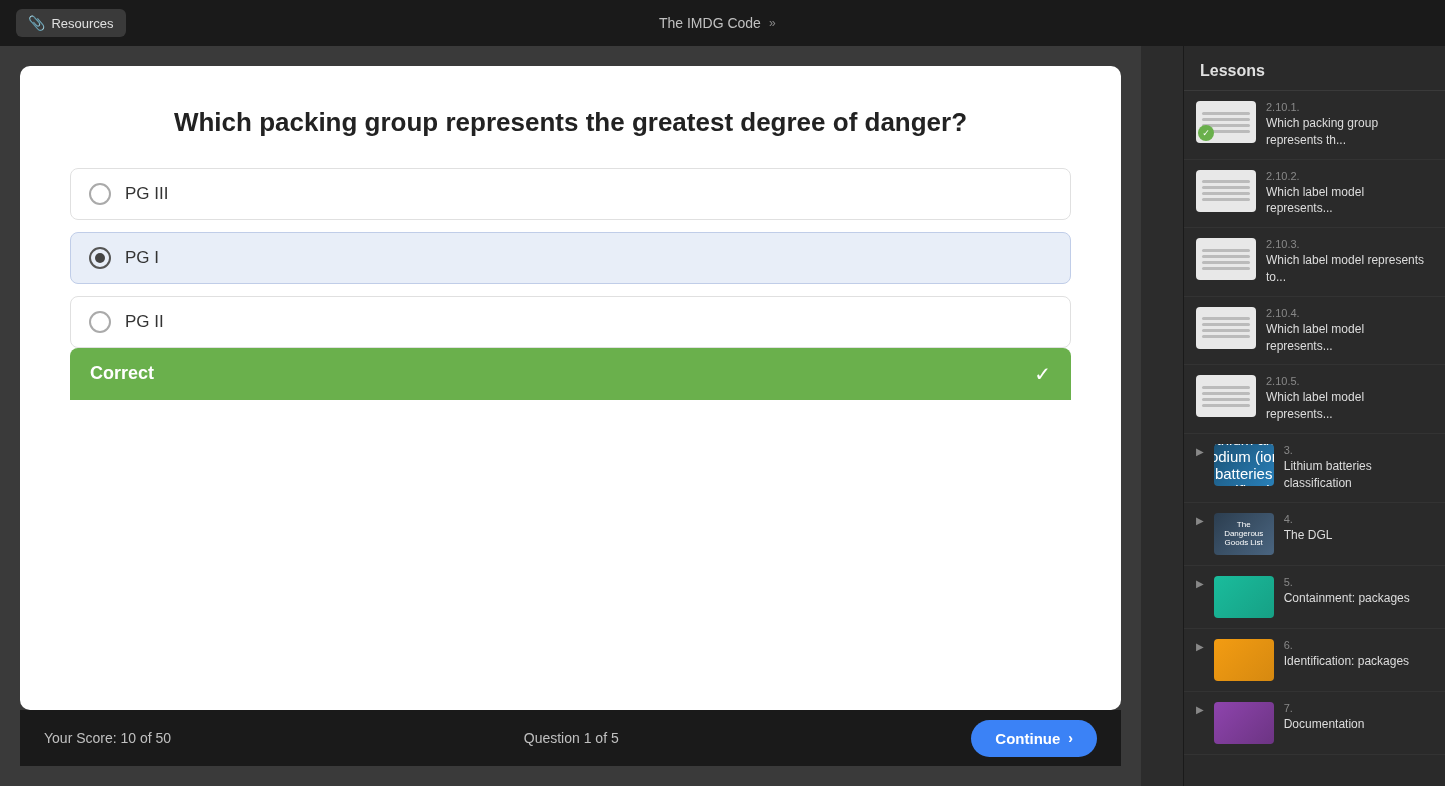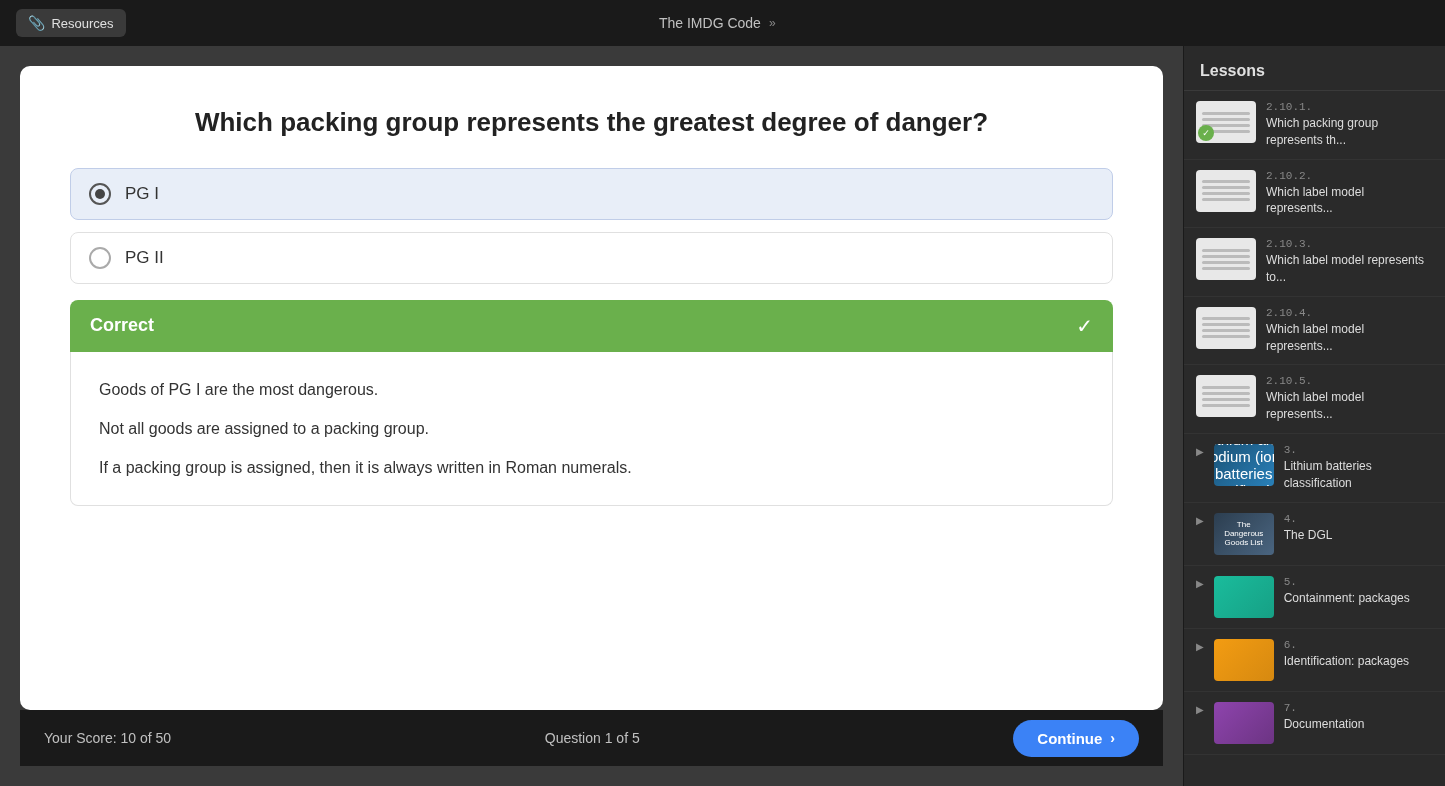--- a/index.html
+++ b/index.html
@@ -135,21 +135,20 @@
     }
 
     
     .correct-banner {
       background: #6ab04c;
       border-radius: 8px 8px 0 0;
       padding: 14px 20px;
       display: flex;
       align-items: center;
       justify-content: space-between;
-      margin-top: 16px;
     }
     .correct-text {
       color: #fff;
       font-size: 18px;
       font-weight: 700;
     }
     .check-icon {
       color: #fff;
       font-size: 20px;
     }
@@ -210,20 +209,21 @@
     }
 
     
     .sidebar {
       width: 262px;
       background: #2a2a2a;
       display: flex;
       flex-direction: column;
       overflow-y: auto;
       border-left: 1px solid #1a1a1a;
+      margin-left: 42px;
     }
     .sidebar-header {
       padding: 16px 16px 10px;
       color: #e0e0e0;
       font-size: 16px;
       font-weight: 700;
       border-bottom: 1px solid #3a3a3a;
       flex-shrink: 0;
     }
 
@@ -320,21 +320,20 @@
       height: 100%;
     }
 
     .lesson-info {
       flex: 1;
     }
     .lesson-number {
       font-size: 11px;
       color: #888;
       margin-bottom: 2px;
-      font-family: Liberation Mono, monospace;
     }
     .lesson-title {
       font-size: 12px;
       color: #ddd;
       line-height: 1.4;
     }
 
     .play-icon {
       color: #888;
       font-size: 10px;
@@ -359,47 +358,44 @@
 
 <div class="main-layout">
 
   <div class="content-area">
     <div class="quiz-card">
 
       <div class="question-text">Which packing group represents the greatest degree of danger?</div>
 
       <div class="options-list">
 
+        <div class="option-item">
+          <div class="radio-outer"></div>
+          <span class="option-label">PG III</span>
+        </div>
 
         <div class="option-item selected">
           <div class="radio-outer checked">
             <div class="radio-inner"></div>
           </div>
           <span class="option-label">PG I</span>
         </div>
 
         <div class="option-item">
           <div class="radio-outer"></div>
           <span class="option-label">PG II</span>
         </div>
 
       </div>
 
       <div class="correct-banner">
         <span class="correct-text">Correct</span>
         <span class="check-icon">✓</span>
       </div>
 
-      <div class="explanation-box">
-        <div class="explanation-text">
-          <p>Goods of PG I are the most dangerous.</p>
-          <p>Not all goods are assigned to a packing group.</p>
-          <p>If a packing group is assigned, then it is always written in Roman numerals.</p>
-        </div>
-      </div>
 
     </div>
 
     <div class="bottom-bar">
       <span class="score-text">Your Score: 10 of 50</span>
       <span class="question-counter">Question 1 of 5</span>
       <button class="continue-btn">
         <span>Continue</span>
         <span class="arrow">›</span>
       </button>

